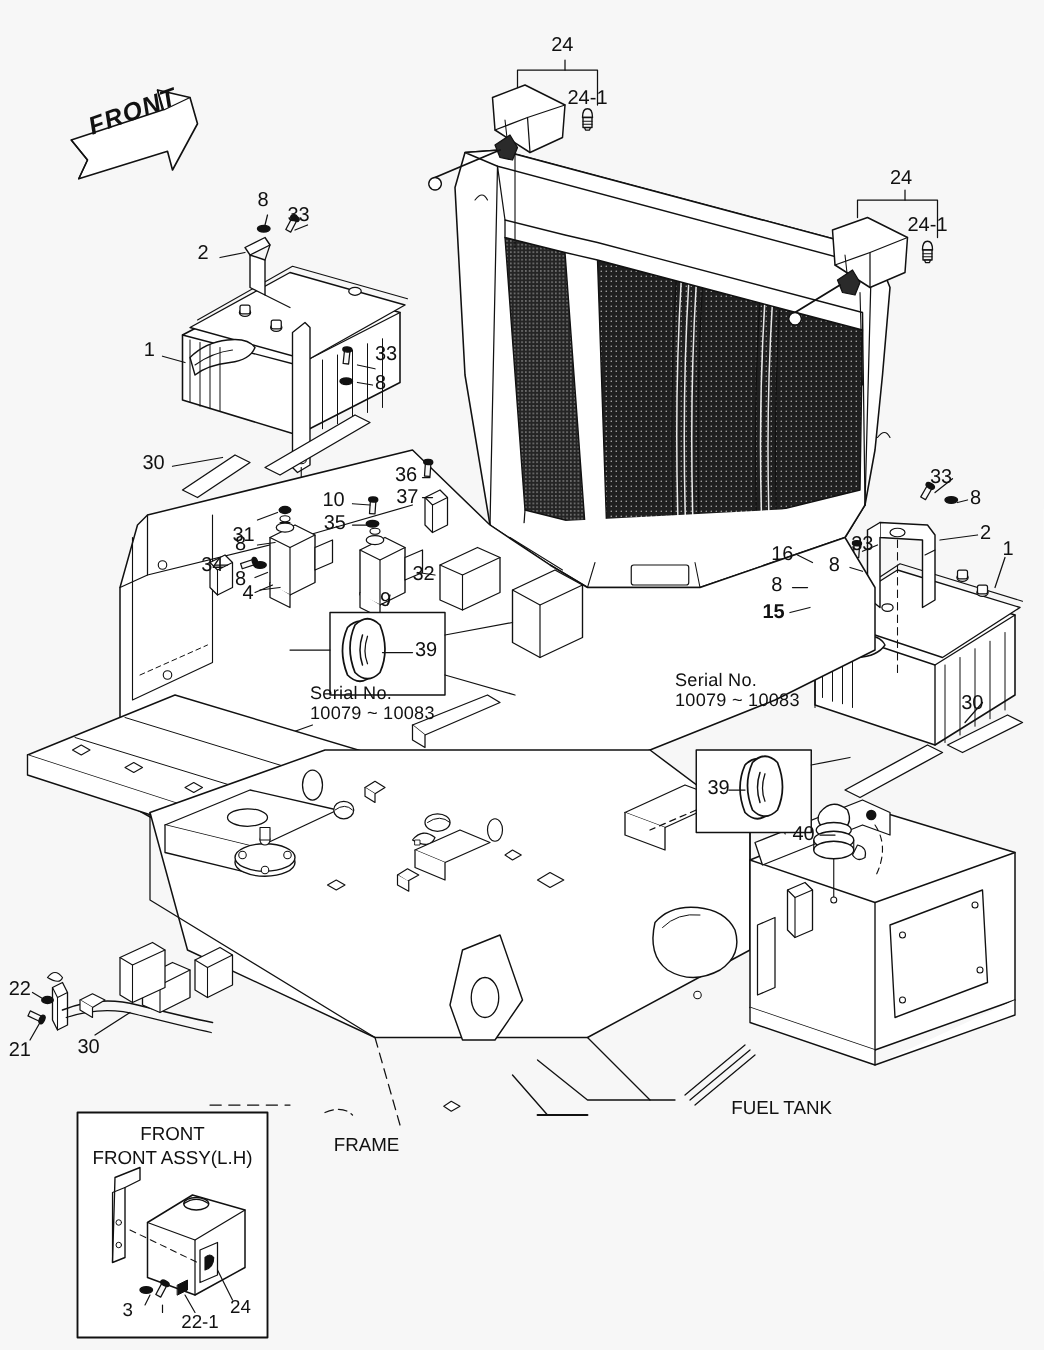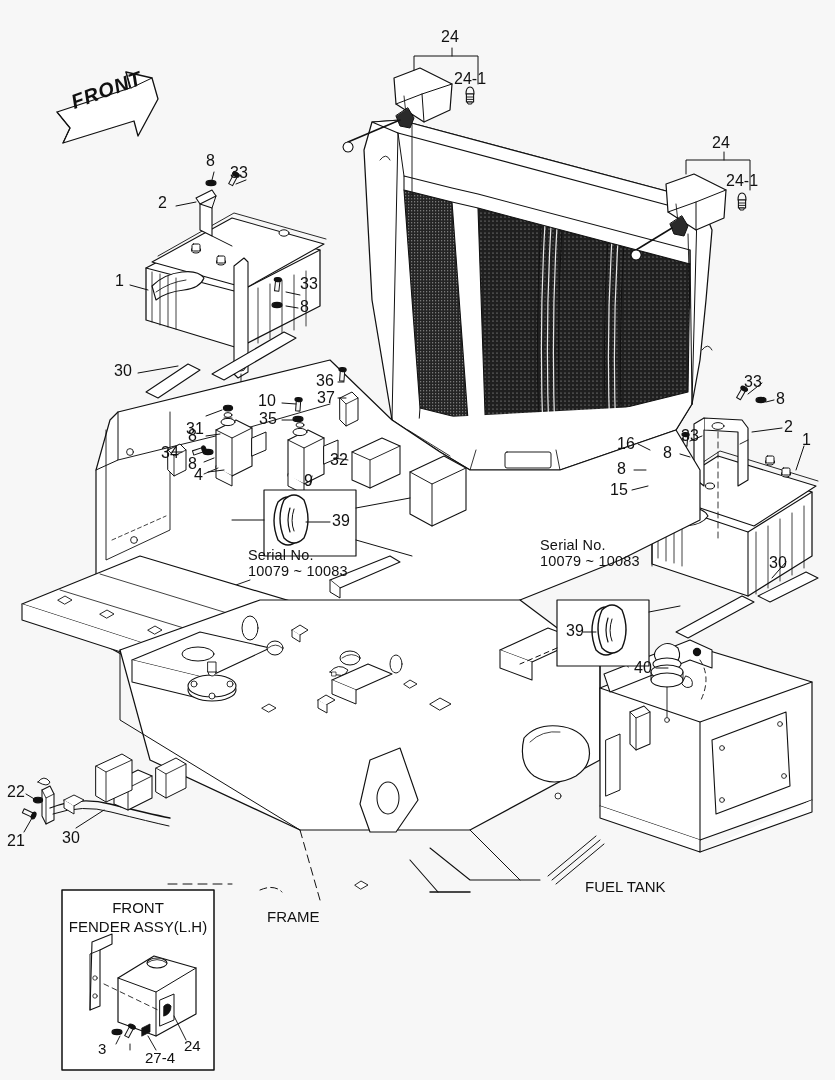--- a/index.html
+++ b/index.html
@@ -583,43 +583,43 @@
   <div class="lbl num" style="left:304px;top:472px;">9</div>
 
   <div class="lbl num" style="left:744px;top:373px;">33</div>
   <div class="lbl num" style="left:776px;top:390px;">8</div>
   <div class="lbl num" style="left:784px;top:418px;">2</div>
   <div class="lbl num" style="left:802px;top:431px;">1</div>
   <div class="lbl num" style="left:617px;top:435px;">16</div>
   <div class="lbl num" style="left:681px;top:427px;">33</div>
   <div class="lbl num" style="left:663px;top:444px;">8</div>
   <div class="lbl num" style="left:617px;top:460px;">8</div>
-  <div class="lbl num" style="left:610px;top:481px;">15</div>
+  <div class="lbl num" style="left:610px;top:481px;font-weight:bold;">15</div>
   <div class="lbl num" style="left:769px;top:554px;">30</div>
   <div class="lbl num" style="left:634px;top:659px;">40</div>
 
   <div class="lbl num" style="left:7px;top:783px;">22</div>
   <div class="lbl num" style="left:7px;top:832px;">21</div>
   <div class="lbl num" style="left:62px;top:829px;">30</div>
 
   <div class="lbl num" style="left:332px;top:512px;">39</div>
   <div class="lbl num" style="left:566px;top:622px;">39</div>
 
   <div class="lbl cap" style="left:248px;top:547px;">Serial No.</div>
   <div class="lbl cap" style="left:248px;top:563px;">10079 ~ 10083</div>
 
   <div class="lbl cap" style="left:540px;top:537px;">Serial No.</div>
   <div class="lbl cap" style="left:540px;top:553px;">10079 ~ 10083</div>
 
   <div class="lbl cap2" style="left:267px;top:908px;">FRAME</div>
   <div class="lbl cap2" style="left:585px;top:878px;">FUEL TANK</div>
 
   <div class="lbl boxcap" style="left:62px;top:899px;width:152px;">FRONT</div>
-  <div class="lbl boxcap" style="left:62px;top:918px;width:152px;">FENDER ASSY(L.H)</div>
+  <div class="lbl boxcap" style="left:62px;top:918px;width:152px;">FRONT ASSY(L.H)</div>
   <div class="lbl num sm" style="left:98px;top:1040px;">3</div>
   <div class="lbl num sm" style="left:121px;top:1049px;margin-top:30px;">38</div>
-  <div class="lbl num sm" style="left:145px;top:1049px;">27-4</div>
+  <div class="lbl num sm" style="left:145px;top:1049px;">22-1</div>
   <div class="lbl num sm" style="left:184px;top:1037px;">24</div>
 
   <div class="lbl" style="left:68px;top:92px;font-size:20px;font-style:italic;font-weight:600;
               transform:rotate(-20deg);transform-origin:left top;letter-spacing:1px;">FRONT</div>
 
 </div>
 
 </body></html>

